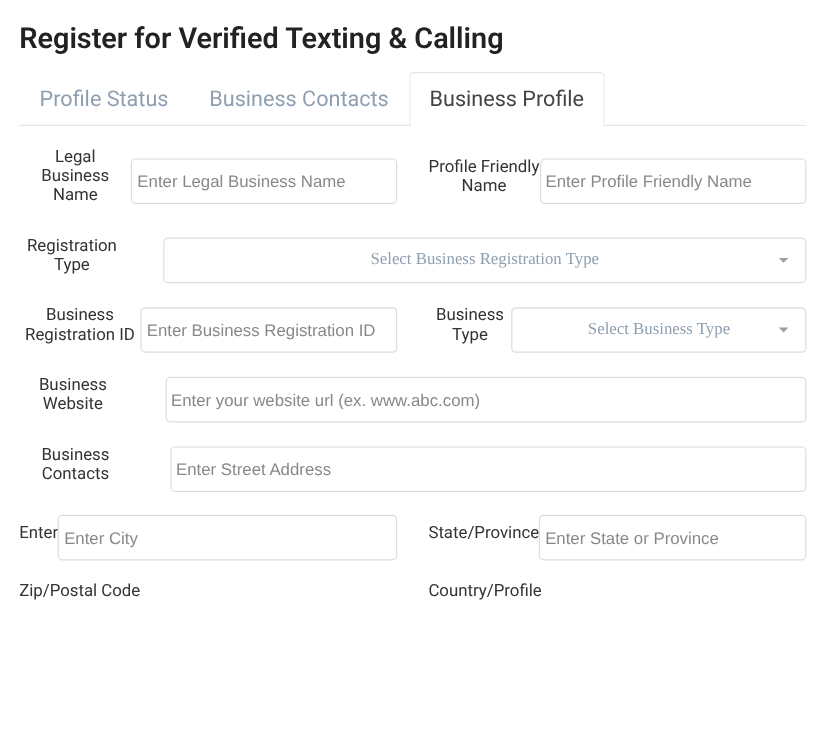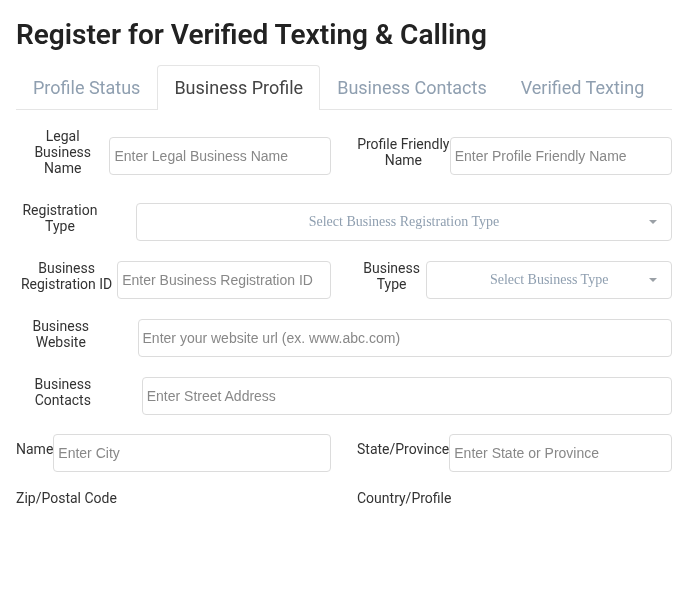--- a/index.html
+++ b/index.html
@@ -5,21 +5,21 @@
     * { box-sizing: border-box; margin: 0; padding: 0; }
     body {
       font-family: -apple-system, BlinkMacSystemFont, "Segoe UI", Roboto, "Helvetica Neue", Arial, sans-serif;
       font-size: 14px;
       color: #333;
       background: #fff;
       padding: 18px 16px;
       width: 688px;
     }
     .page-title {
-      font-size: 28px;
+      font-size: 24px;
       font-weight: 600;
       color: #222;
       margin-bottom: 14px;
     }
     .tabs {
       display: flex;
       border-bottom: 1px solid #e5e5e5;
       margin-bottom: 18px;
     }
     .tab {
@@ -99,23 +99,22 @@
       pointer-events: none;
     }
   </style>
 </head>
 <body>
 
 <h1 class="page-title">Register for Verified Texting &amp; Calling</h1>
 
 <div class="tabs">
   <div class="tab">Profile Status</div>
+  <div class="tab">Business Contacts</div>
   <div class="tab active">Business Profile</div>
-  <div class="tab">Business Contacts</div>
-  <div class="tab">Verified Texting</div>
 </div>
 
 <div class="form-row">
   <div class="form-group">
     <div class="label">Legal Business Name</div>
     <input class="input" type="text" placeholder="Enter Legal Business Name" style="">
   </div>
   <div class="form-group">
     <div class="label">Profile Friendly Name</div>
     <input class="input" type="text" placeholder="Enter Profile Friendly Name" style="">
@@ -155,21 +154,21 @@
 
 <div class="form-row">
   <div class="form-group full">
     <div class="label">Business Contacts</div>
     <input class="input" type="text" placeholder="Enter Street Address" style="">
   </div>
 </div>
 
 <div class="form-row">
   <div class="form-group">
-    <div class="label">Name</div>
+    <div class="label">Enter</div>
     <input class="input" type="text" placeholder="Enter City" style="">
   </div>
   <div class="form-group">
     <div class="label">State/Province</div>
     <input class="input" type="text" placeholder="Enter State or Province" style="">
   </div>
 </div>
 
 <div class="form-row">
   <div class="form-group">

